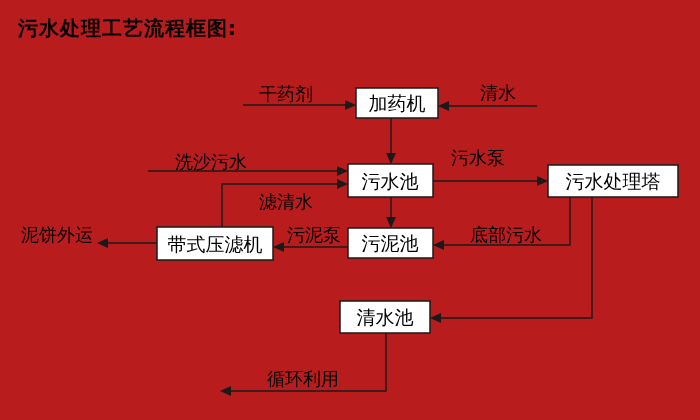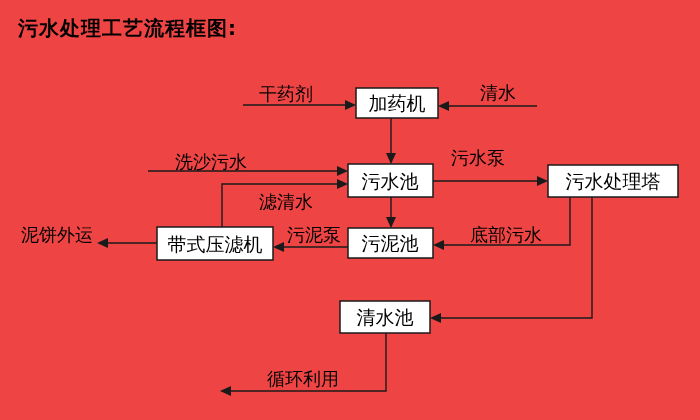--- a/index.html
+++ b/index.html
@@ -4,21 +4,21 @@
 <style>
   html, body {
     margin: 0;
     padding: 0;
     background: #ffffff;
   }
   .canvas {
     position: relative;
     width: 700px;
     height: 420px;
-    background: #ef4444;
+    background: #b91c1c;
     overflow: hidden;
     font-family: "DejaVu Sans", sans-serif;
   }
   svg text {
     font-family: "DejaVu Sans", sans-serif;
     fill: #000000;
   }
   .title-text {
     font-size: 20px;
     font-weight: bold;

